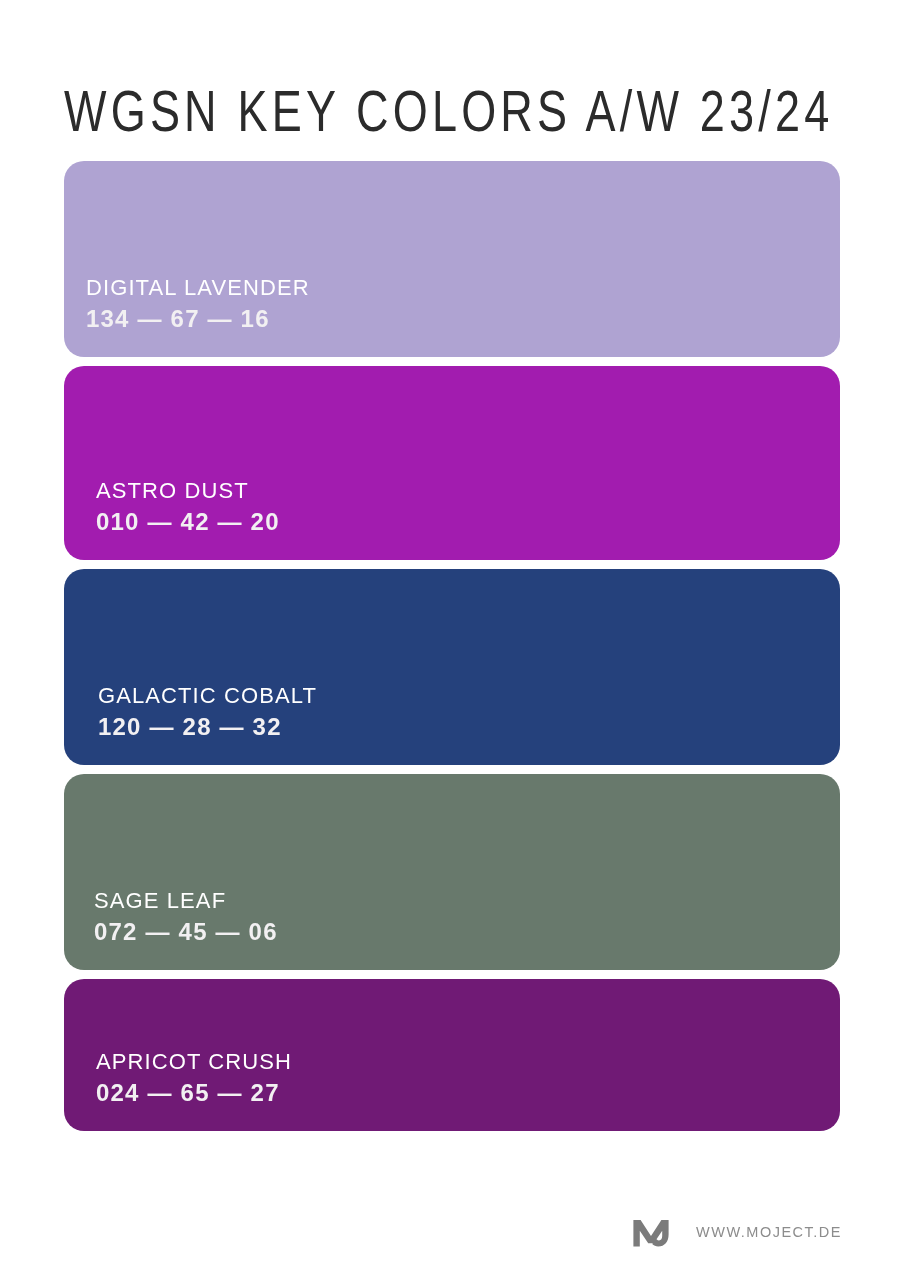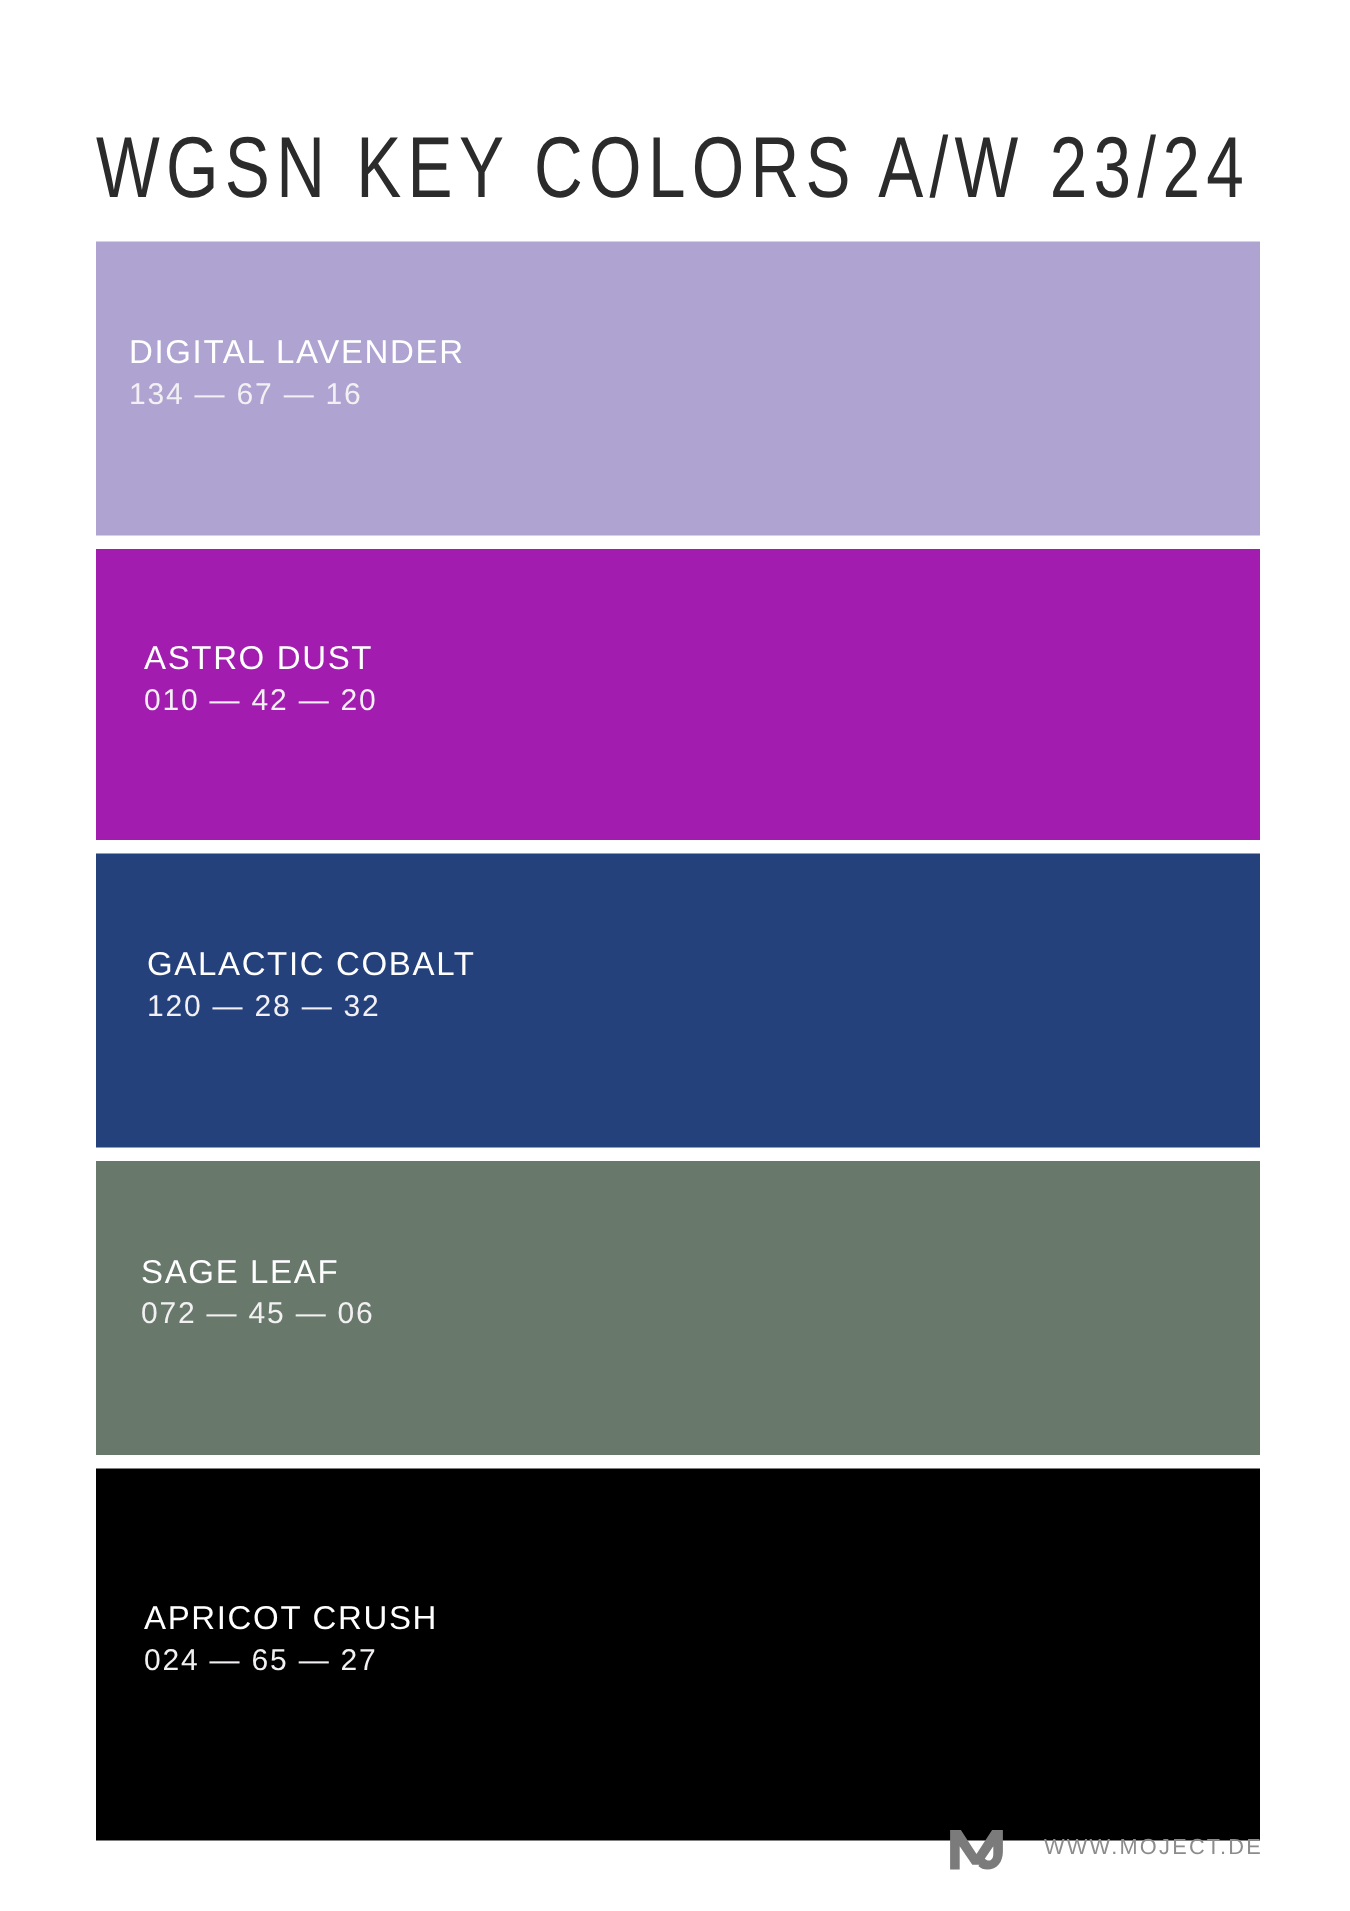--- a/index.html
+++ b/index.html
@@ -51,21 +51,22 @@
     top: 161px;
     width: 776px;
   }
 
   .swatch {
     position: relative;
     width: 776px;
     box-sizing: border-box;
     display: flex;
     flex-direction: column;
-    justify-content: center;
+    justify-content: flex-end;
+    border-radius: 20px;
   }
 
   .swatch + .swatch {
     margin-top: 9px;
   }
 
   .swatch-label-block {
     padding: 0 0 22px 0;
   }
 
@@ -74,22 +75,22 @@
     font-size: 22px;
     font-weight: 300;
     letter-spacing: 1.1px;
     color: #ffffff;
     line-height: 1.42;
     white-space: nowrap;
   }
 
   .swatch-code {
     font-family: "Liberation Sans", sans-serif;
-    font-size: 20px;
-    font-weight: 400;
+    font-size: 24px;
+    font-weight: 700;
     letter-spacing: 1.2px;
     color: #f2f0f2;
     line-height: 1.32;
     white-space: nowrap;
   }
 
   
   .footer {
     position: absolute;
     right: 58px;
@@ -139,21 +140,21 @@
           <div class="swatch-name">GALACTIC COBALT</div>
           <div class="swatch-code">120 — 28 — 32</div>
         </div>
       </div>
       <div class="swatch" style="background: rgb(104, 121, 108); height: 196px;">
         <div class="swatch-label-block" style="padding-left: 30px;">
           <div class="swatch-name">SAGE LEAF</div>
           <div class="swatch-code">072 — 45 — 06</div>
         </div>
       </div>
-      <div class="swatch" style="background: #000000; height: 248px;">
+      <div class="swatch" style="background: #701a75; height: 152px;">
         <div class="swatch-label-block" style="padding-left: 32px;">
           <div class="swatch-name">APRICOT CRUSH</div>
           <div class="swatch-code">024 — 65 — 27</div>
         </div>
       </div>
     </div>
 
   <div class="footer">
     <svg class="footer-logo" viewBox="0 0 100 100">
       <path d="M6 86 L6 20 L24 20 L50 60 L76 20 L94 20 L94 56

